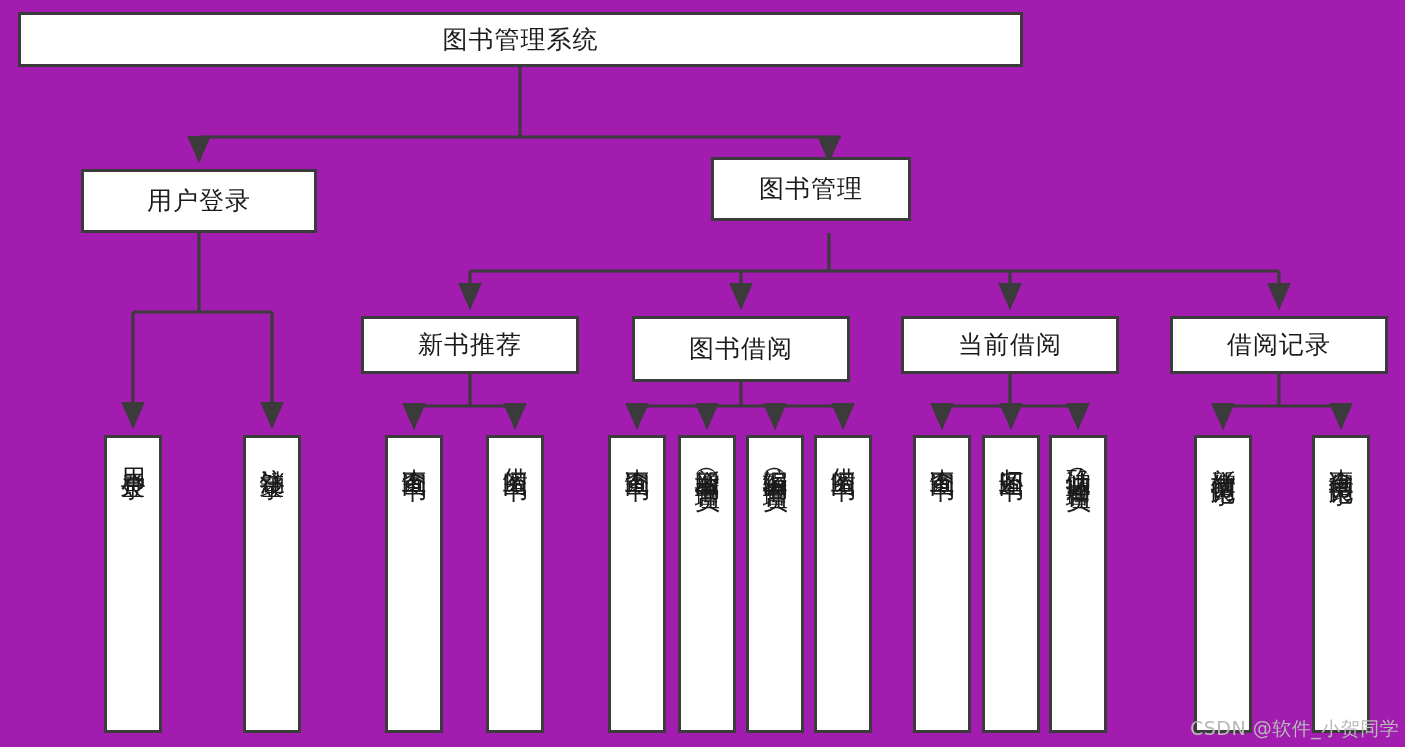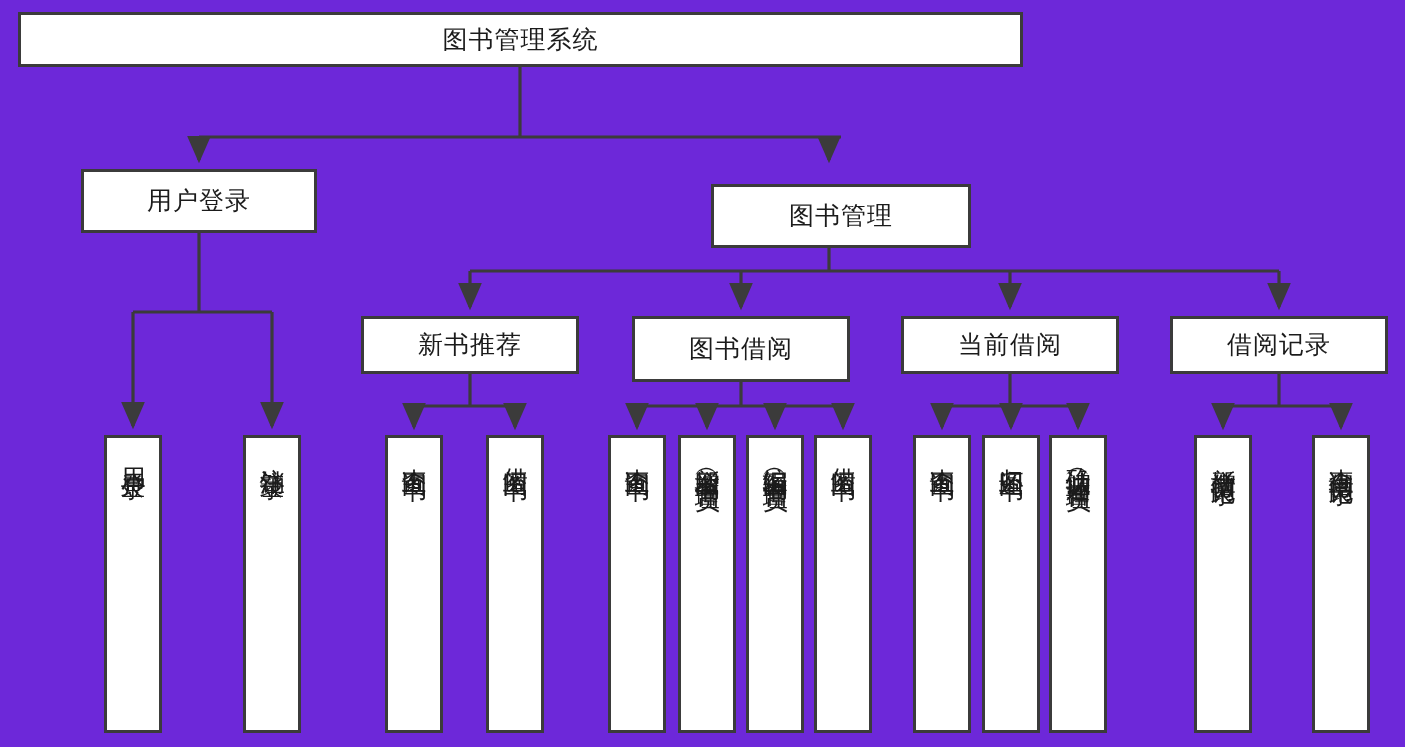--- a/index.html
+++ b/index.html
@@ -7,21 +7,21 @@
     padding: 0;
     background: #ffffff;
   }
   body {
     font-family: "DejaVu Sans", "Liberation Sans", sans-serif;
   }
   #diagram-root {
     position: relative;
     width: 1405px;
     height: 747px;
-    background: #6d28d9;
+    background: #a21caf;
     overflow: hidden;
   }
   svg.wires {
     position: absolute;
     left: 0;
     top: 0;
     width: 1405px;
     height: 747px;
   }
   .node {
@@ -114,21 +114,21 @@
     </g>
   </svg>
 
   <div class="node" id="node-root" style="left: 18px; top: 12px; width: 1005px; height: 55px;">
     <span class="node-label">图书管理系统</span>
   </div>
 
   <div class="node" id="node-l2-0" style="left: 81px; top: 169px; width: 236px; height: 64px;">
     <span class="node-label">用户登录</span>
   </div>
-  <div class="node" id="node-l2-1" style="left: 711px; top: 184px; width: 260px; height: 64px;">
+  <div class="node" id="node-l2-1" style="left: 711px; top: 157px; width: 200px; height: 64px;">
     <span class="node-label">图书管理</span>
   </div>
 
   <div class="node" id="node-l3-0" style="left: 361px; top: 316px; width: 218px; height: 58px;">
     <span class="node-label">新书推荐</span>
   </div>
   <div class="node" id="node-l3-1" style="left: 632px; top: 316px; width: 218px; height: 66px;">
     <span class="node-label">图书借阅</span>
   </div>
   <div class="node" id="node-l3-3" style="left: 1170px; top: 316px; width: 218px; height: 58px;">
@@ -171,14 +171,15 @@
   <div class="node leaf" id="node-leaf-10" style="left: 1049px; top: 435px; width: 58px; height: 298px;">
     <span class="node-label">确认归还（管理员）</span>
   </div>
   <div class="node leaf" id="node-leaf-11" style="left: 1194px; top: 435px; width: 58px; height: 298px;">
     <span class="node-label">新增借阅记录</span>
   </div>
   <div class="node leaf" id="node-leaf-12" style="left: 1312px; top: 435px; width: 58px; height: 298px;">
     <span class="node-label">查询借阅记录</span>
   </div>
 
+  <div class="watermark" id="watermark" style="left: 1190px; top: 716px; color: rgb(184, 184, 184);">CSDN @软件_小贺同学</div>
 
 </div>
 
 </body></html>

